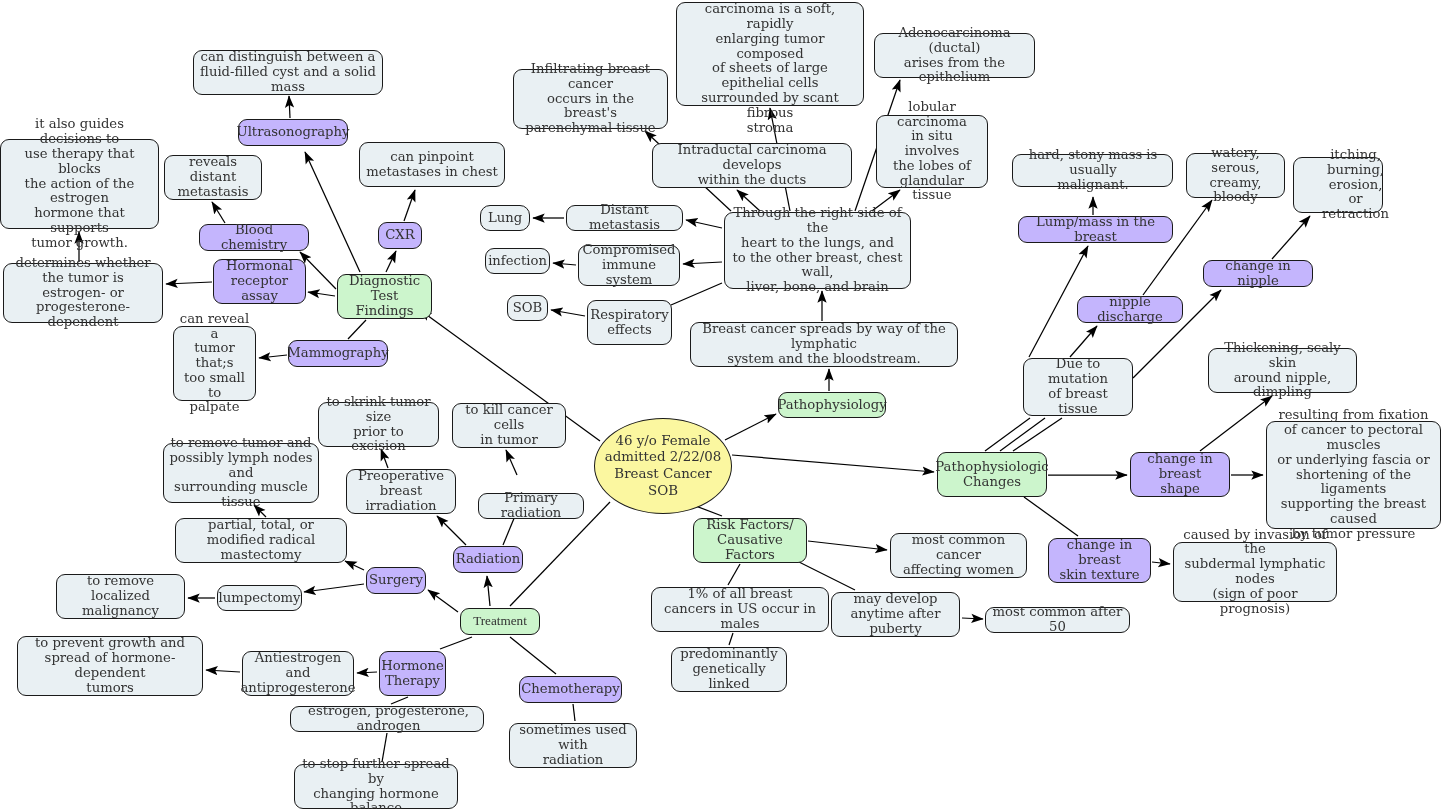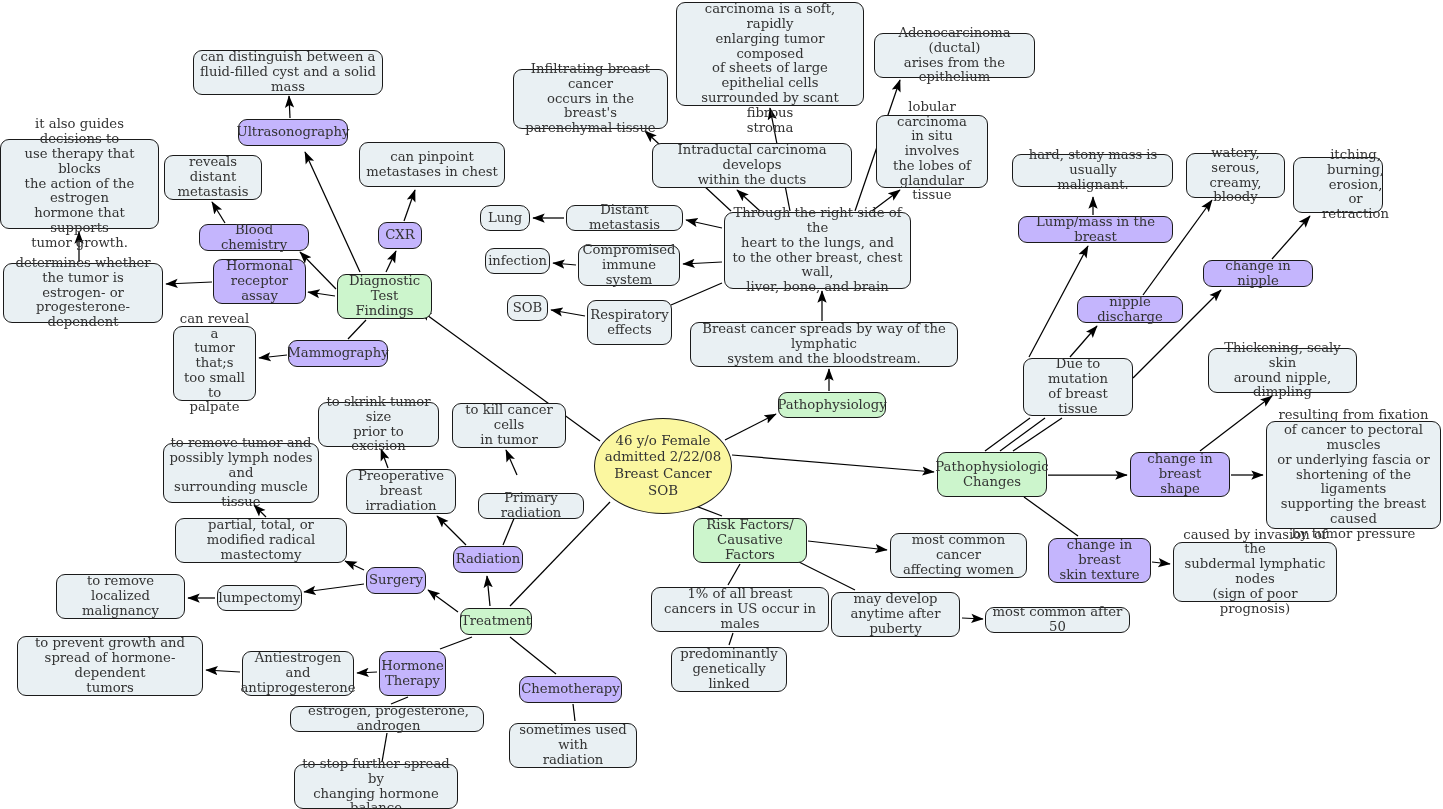--- a/index.html
+++ b/index.html
@@ -112,21 +112,21 @@
         <span>Pathophysiology</span>
       </div>
       <div class="node n-green" style="left: 937px; top: 452px; width: 110px; height: 45px;">
         <span>Pathophysiologic
 Changes</span>
       </div>
       <div class="node n-green" style="left: 693px; top: 518px; width: 114px; height: 45px;">
         <span>Risk Factors/
 Causative Factors</span>
       </div>
-      <div class="node n-green" style="left: 460px; top: 608px; width: 72px; height: 27px;">
+      <div class="node n-green" style="left: 460px; top: 608px; width: 80px; height: 27px; font-family: Liberation Serif, serif;">
         <span>Treatment</span>
       </div>
       <div class="node n-orange" style="left: 238px; top: 119px; width: 110px; height: 27px;">
         <span>Ultrasonography</span>
       </div>
       <div class="node n-orange" style="left: 199px; top: 224px; width: 110px; height: 27px;">
         <span>Blood chemistry</span>
       </div>
       <div class="node n-orange" style="left: 213px; top: 259px; width: 93px; height: 45px;">
         <span>Hormonal

